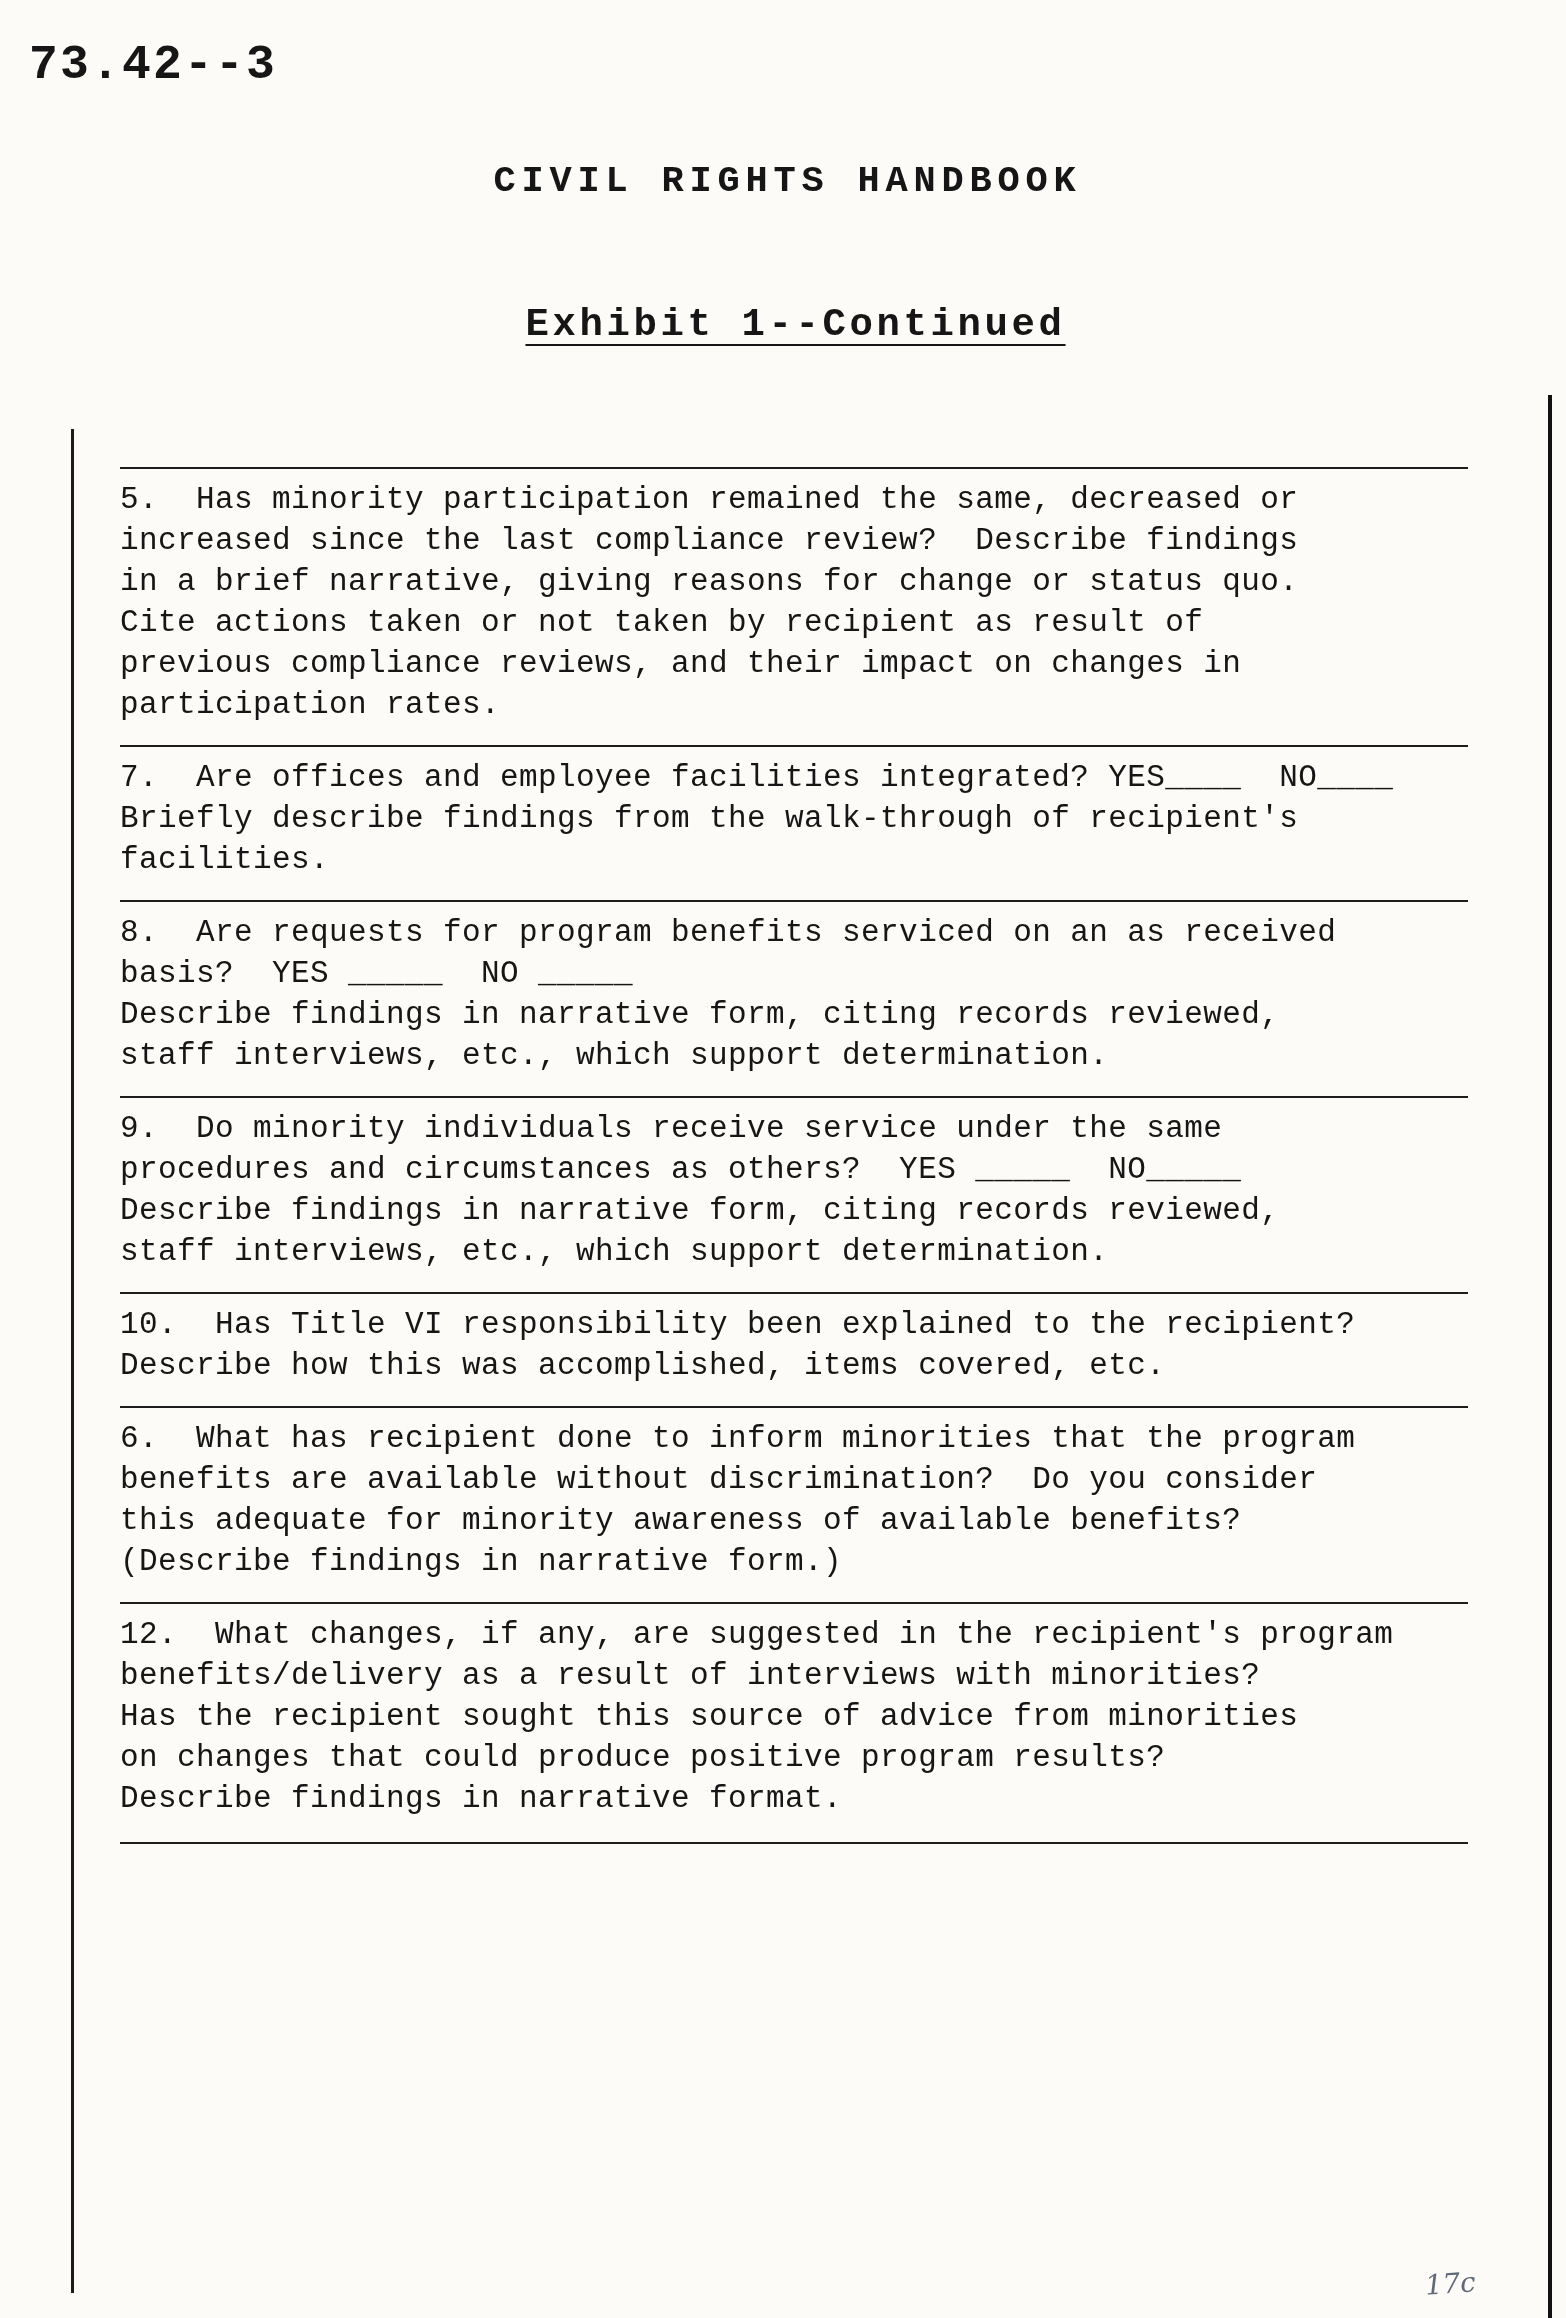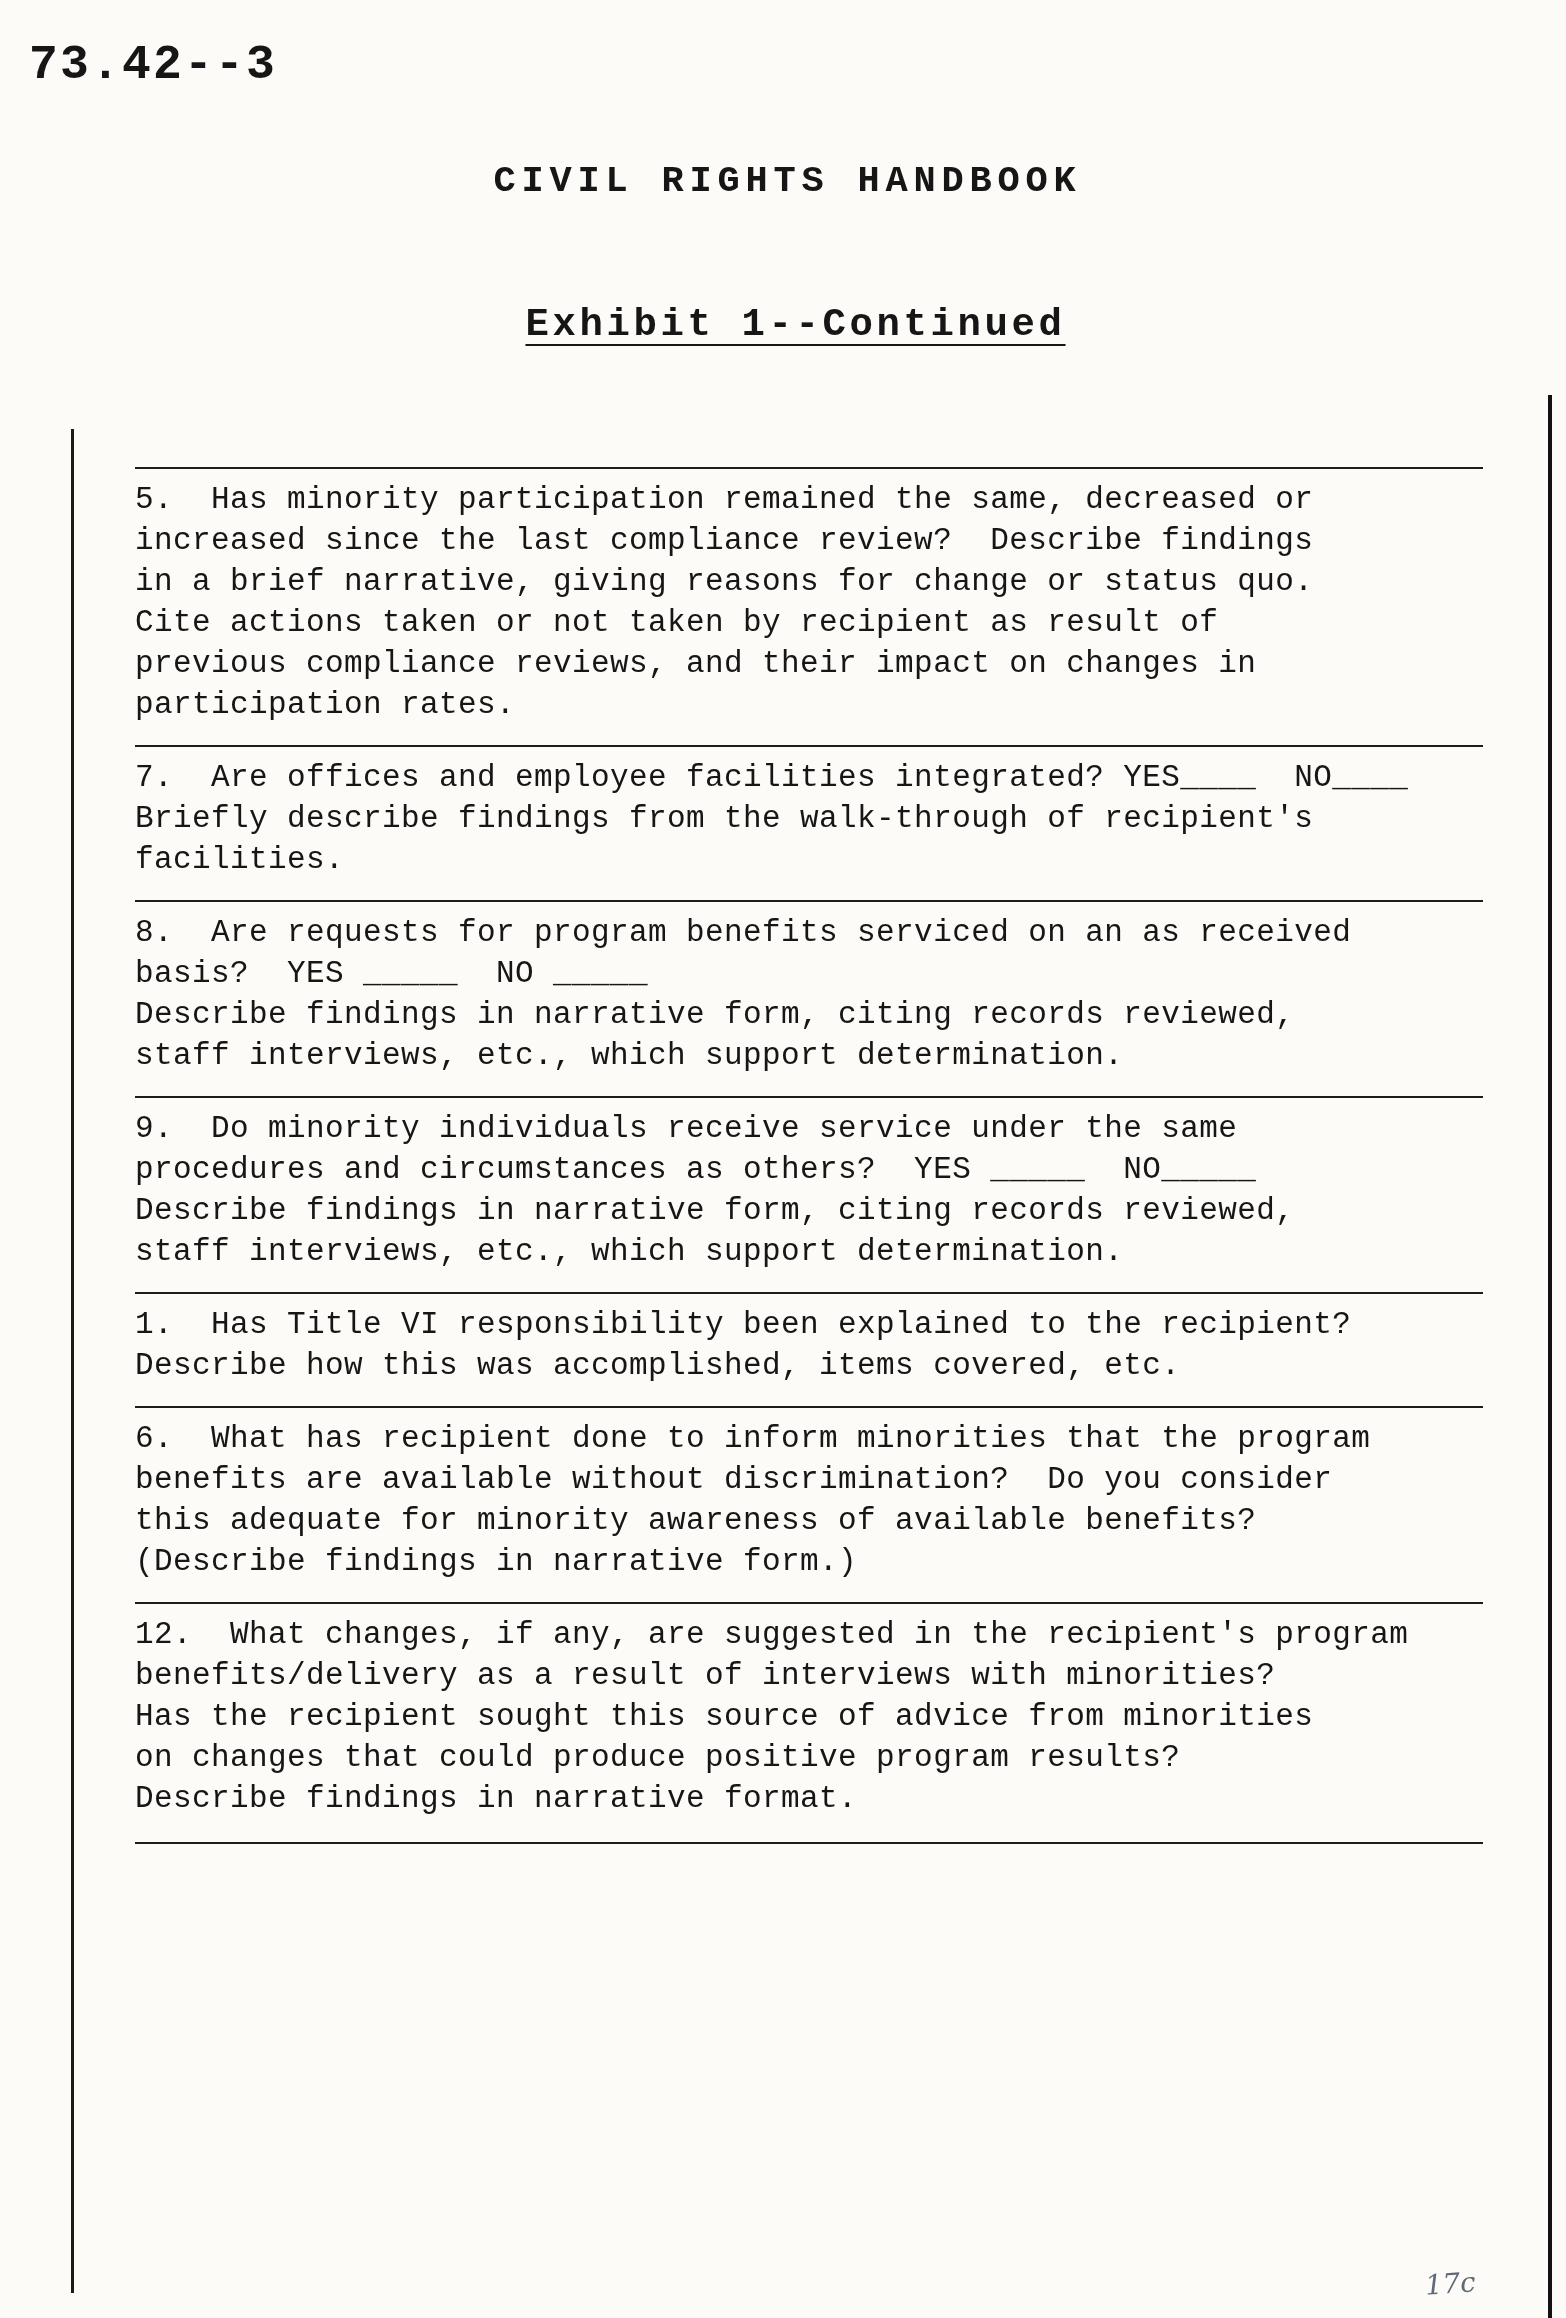--- a/index.html
+++ b/index.html
@@ -62,21 +62,21 @@
     position: absolute;
     left: 1548px;
     top: 395px;
     width: 4.3px;
     height: 1924px;
     background: #121212;
   }
   .form {
     position: absolute;
     top: 467px;
-    left: 135px;
+    left: 120px;
     width: 1348px;
   }
   .form-item {
     border-top: 2.2px solid #1d1d1d;
     padding: 10px 0 20px 0;
   }
   .item-text {
     white-space: pre-wrap;
     font-size: 31px;
     line-height: 41px;
@@ -139,21 +139,21 @@
     </div>
 
     <div class="form-item">
       <div class="item-text">9.  Do minority individuals receive service under the same
 procedures and circumstances as others?  YES _____  NO_____
 Describe findings in narrative form, citing records reviewed,
 staff interviews, etc., which support determination.</div>
     </div>
 
     <div class="form-item">
-      <div class="item-text">1.  Has Title VI responsibility been explained to the recipient?
+      <div class="item-text">10.  Has Title VI responsibility been explained to the recipient?
 Describe how this was accomplished, items covered, etc.</div>
     </div>
 
     <div class="form-item">
       <div class="item-text">6.  What has recipient done to inform minorities that the program
 benefits are available without discrimination?  Do you consider
 this adequate for minority awareness of available benefits?
 (Describe findings in narrative form.)</div>
     </div>
 

